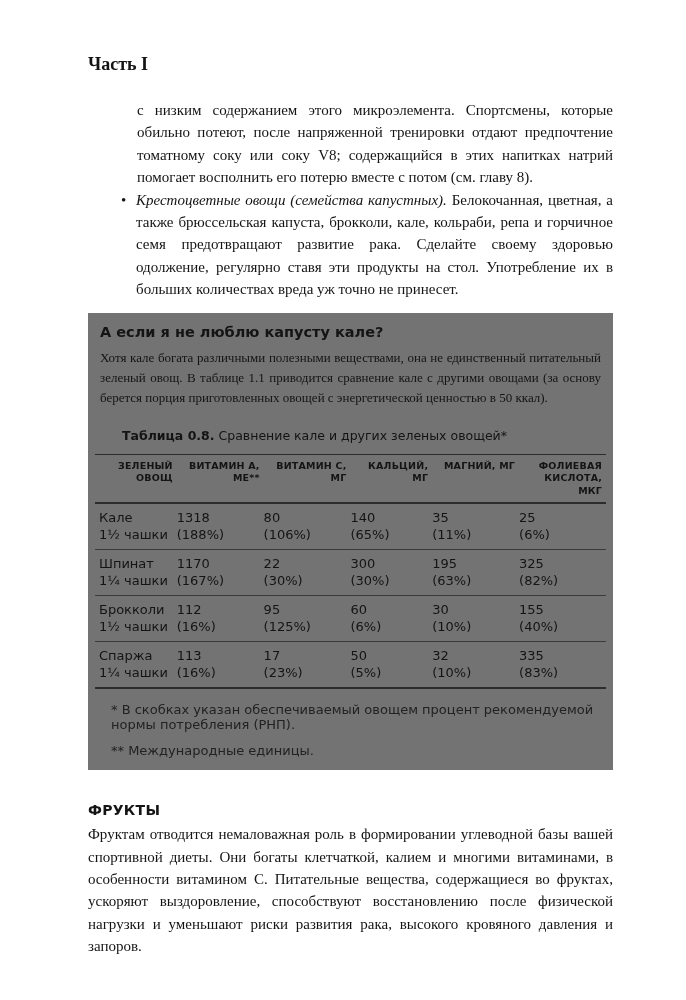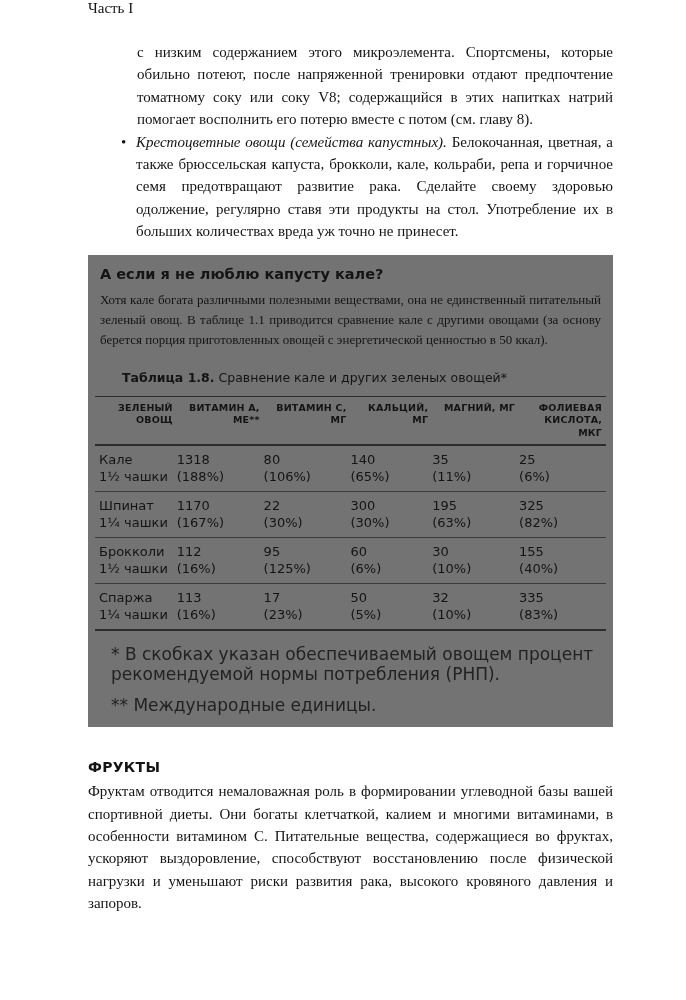--- a/index.html
+++ b/index.html
@@ -7,22 +7,24 @@
     width: 686px; height: 1000px;
     background: #ffffff;
     overflow: hidden;
     font-family: "Liberation Serif", serif;
     color: #141414;
   }
   .page { width: 686px; height: 1000px; position: relative; }
   .content { width: 525px; margin-left: 88px; }
 
   .running-head {
-    font-size: 15px;
+    padding-top: 54px;
+    font-size: 18px;
     font-family: "Liberation Serif", serif;
+    font-weight: bold;
   }
 
   .para {
     font-size: 15px;
     line-height: 22.4px;
     text-align: justify;
     margin: 0;
   }
   .intro-para { margin-top: 24px; margin-left: 49px; }
 
@@ -85,21 +87,21 @@
     line-height: 17px;
     padding: 5px 4px 6px 0;
     border-bottom: 1.5px solid #3a3a3a;
     vertical-align: top;
   }
   table.kale tr > *:first-child { padding-left: 4px; }
   table.kale tbody tr:last-child td { border-bottom: 2px solid #2c2c2c; }
 
   .footnotes {
     font-family: "DejaVu Sans", sans-serif;
-    font-size: 17px;
+    font-size: 13px;
     color: #222222;
     margin: 13px 0 4px 16px;
   }
   .footnote + .footnote { margin-top: 11px; }
 
   .fruits-heading {
     font-family: "DejaVu Sans", sans-serif;
     font-weight: bold;
     font-size: 14px;
     letter-spacing: 0.3px;
@@ -124,21 +126,21 @@
         <span>Белокочанная, цветная, а также брюссельская капуста, брокколи, кале, кольраби, репа и горчичное семя предотвращают развитие рака. Сделайте своему здоровью одолжение, регулярно ставя эти продукты на стол. Употребление их в больших количествах вреда уж точно не принесет.</span>
       </p>
     </div>
 
 
     <div class="graybox">
       <div class="box-title">А если я не люблю капусту кале?</div>
       <div class="box-body">Хотя кале богата различными полезными веществами, она не единственный питательный зеленый овощ. В таблице 1.1 приводится сравнение кале с другими овощами (за основу берется порция приготовленных овощей с энергетической ценностью в 50 ккал).</div>
 
       <div class="table-caption">
-        <span class="caption-label">Таблица 1.8.</span>
+        <span class="caption-label">Таблица 0.8.</span>
         <span>Сравнение кале и других зеленых овощей*</span>
       </div>
 
       <table class="kale">
         <colgroup>
           <col style="width:16%">
             <col style="width:17%">
             <col style="width:17%">
           <col style="width:16%">
             <col style="width:17%">

